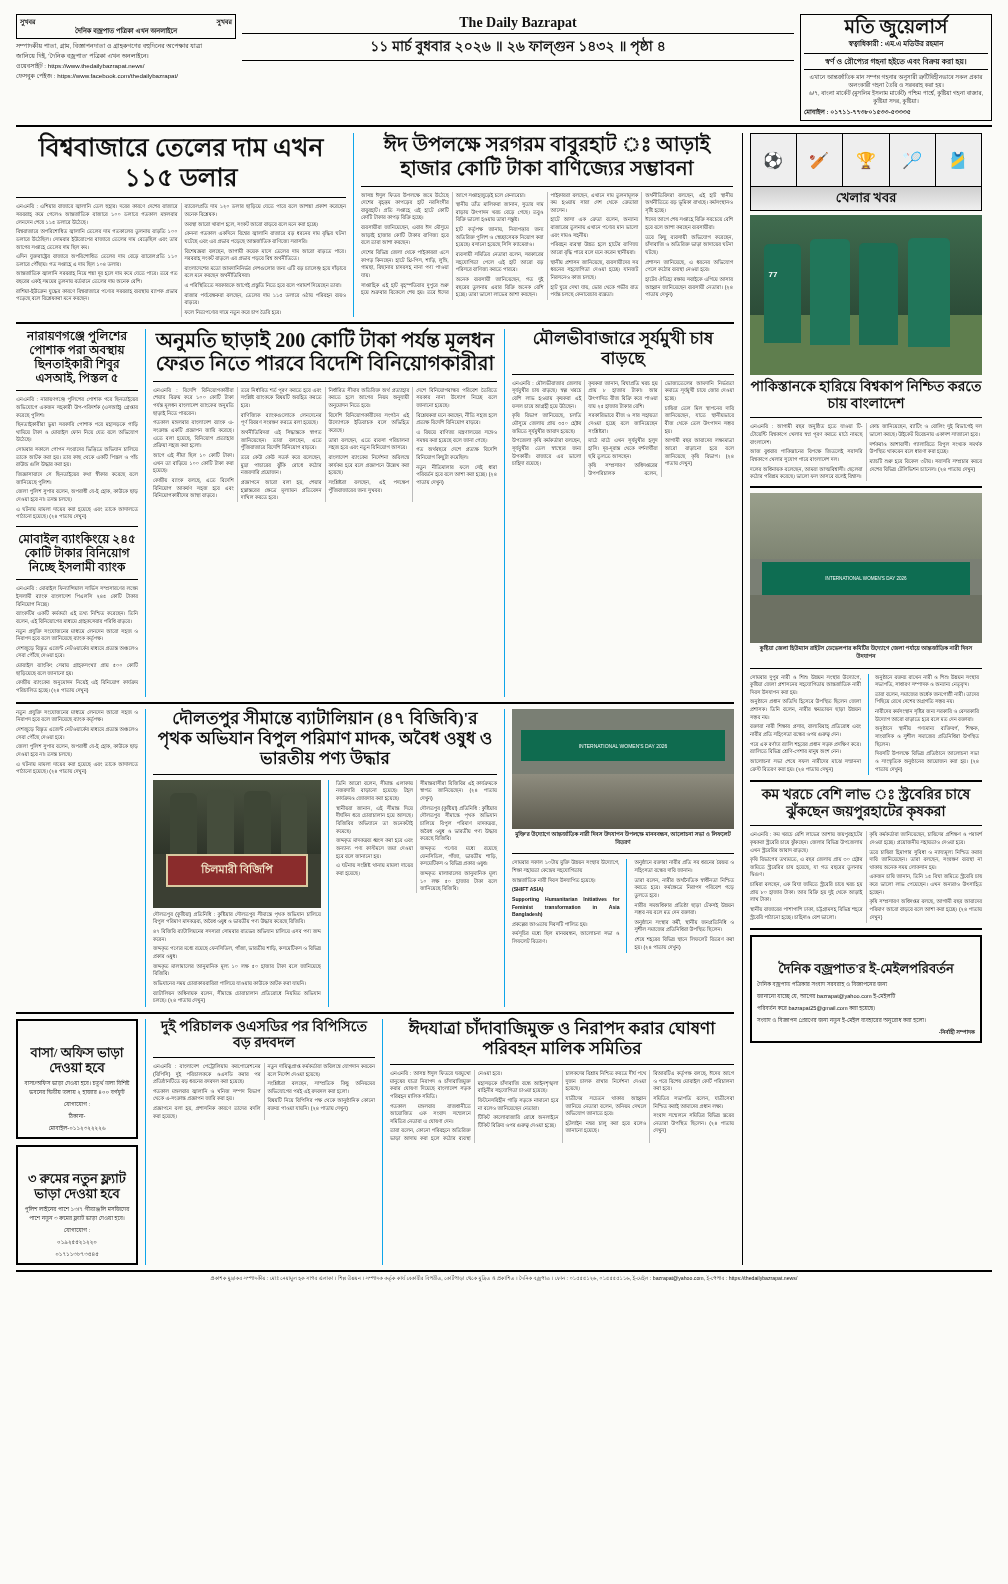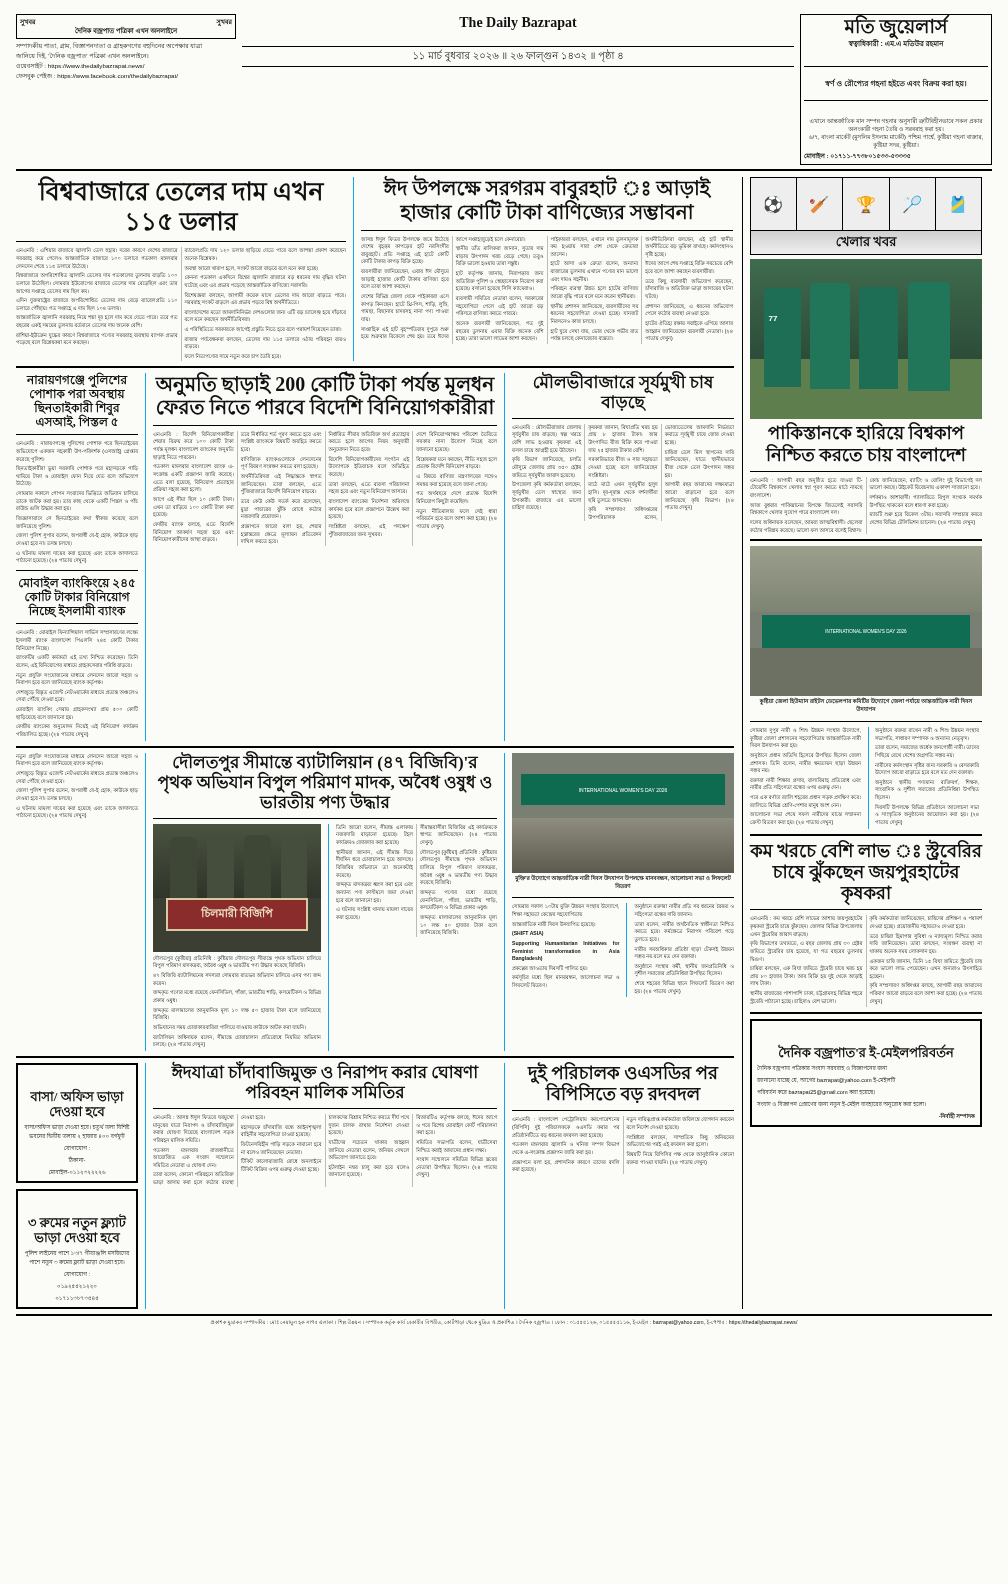--- a/index.html
+++ b/index.html
@@ -19,38 +19,38 @@
   
   .masthead { display:flex; align-items:flex-start; gap:6px; border-bottom:2px solid #000; padding-bottom:4px; }
   .mh-left { width:220px; font-size:6.2px; line-height:1.45; }
   .mh-left .box { border:1px solid #000; padding:2px 3px; margin-bottom:3px; }
   .mh-left .row2 { display:flex; justify-content:space-between; font-weight:bold; font-size:6.4px; }
   .mh-left .ctr { text-align:center; font-weight:bold; font-size:6.6px; }
   .mh-left p { margin:1px 0; }
   .mh-center { flex:1; text-align:center; }
   .mh-title { font-family:"Liberation Serif", serif; font-size:50px; font-weight:bold; letter-spacing:1px; line-height:1.05; }
   .mh-sub { font-family:"Liberation Serif", serif; font-size:14px; font-weight:bold; margin-top:1px; }
-  .mh-dateline { margin-top:15px; border-top:1.5px solid #000; border-bottom:1.5px solid #000; font-size:10px; font-weight:normal; padding:1px 0; }
+  .mh-dateline { margin-top:2px; border-top:1.5px solid #000; border-bottom:1.5px solid #000; font-size:14px; font-weight:bold; padding:1px 0; }
   .mh-right { width:192px; border:1px solid #000; text-align:center; padding:2px 3px; }
   .mh-right .jw { font-family:"Liberation Serif", serif; font-size:19px; font-weight:bold; line-height:1.1; }
   .mh-right .jw2 { font-size:7px; font-weight:bold; }
-  .mh-right .jw3 { font-size:7.6px; font-weight:bold; border-top:1px solid #000; border-bottom:1px solid #000; margin:16px 0; padding:10px 0; }
+  .mh-right .jw3 { font-size:7.6px; font-weight:bold; border-top:1px solid #000; border-bottom:1px solid #000; margin:3px 0; padding:1px 0; }
   .mh-right .jw4 { font-size:5.8px; line-height:1.4; }
   .mh-right .jw5 { font-size:6.2px; font-weight:bold; margin-top:2px; text-align:left; }
 
   
   .body-wrap { display:flex; gap:8px; margin-top:6px; }
   .col-main { width:718px; }
   .col-right { width:240px; border-left:1px solid #000; padding-left:7px; }
 
   .hl { font-family:"Liberation Serif", serif; font-weight:bold; text-align:center; line-height:1.18; }
   .hl-xl { font-size:25px; }
   .hl-lg { font-size:20px; }
   .hl-md { font-size:17px; }
-  .hl-sm { font-size:18px; }
+  .hl-sm { font-size:14px; }
   .hl-xs { font-size:12px; }
 
   .rule { border-top:1px solid #000; margin:5px 0; }
   .rule-thick { border-top:2px solid #000; margin:5px 0; }
 
   .news { font-size:5.1px; line-height:1.5; text-align:justify; }
   .news p { margin:0 0 2px 0; }
   .cols2 { column-count:2; column-gap:7px; column-rule:1px solid #bbb; }
   .cols3 { column-count:3; column-gap:7px; column-rule:1px solid #bbb; }
   .cols4 { column-count:4; column-gap:7px; column-rule:1px solid #bbb; }
@@ -328,51 +328,51 @@
           </div>
           <div class="adbox" style="margin-top:6px;">
             <div class="t">৩ রুমের নতুন ফ্ল্যাট ভাড়া দেওয়া হবে</div>
             <div class="s">পুলিশ লাইনের পাশে ১৩/৭ গীতাঞ্জলি মসজিদের পাশে নতুন ৩ রুমের ফ্ল্যাট ভাড়া দেওয়া হবে।</div>
             <div class="s">যোগাযোগ :</div>
             <div class="s">০১৯২৫৫২১২২০</div>
             <div class="s">০১৭১১৩৮৭৩৫৪৫</div>
           </div>
         </div>
 
+        <div class="divider-v" style="width:230px; padding-left:7px;">
+          <div class="hl hl-sm">দুই পরিচালক ওএসডির পর বিপিসিতে বড় রদবদল</div>
+          <div class="rule"></div>
+          <div class="news cols2">
+            <p>এনএনবি : বাংলাদেশ পেট্রোলিয়াম করপোরেশনের (বিপিসি) দুই পরিচালককে ওএসডি করার পর প্রতিষ্ঠানটিতে বড় ধরনের রদবদল করা হয়েছে।</p>
+              <p>গতকাল মঙ্গলবার জ্বালানি ও খনিজ সম্পদ বিভাগ থেকে এ-সংক্রান্ত প্রজ্ঞাপন জারি করা হয়।</p>
+              <p>প্রজ্ঞাপনে বলা হয়, প্রশাসনিক কারণে তাদের বদলি করা হয়েছে।</p>
+            <p>নতুন দায়িত্বপ্রাপ্ত কর্মকর্তারা অবিলম্বে যোগদান করবেন বলে নির্দেশ দেওয়া হয়েছে।</p>
+              <p>সংশ্লিষ্টরা বলছেন, সাম্প্রতিক কিছু অনিয়মের অভিযোগের পরই এই রদবদল করা হলো।</p>
+              <p>বিষয়টি নিয়ে বিপিসির পক্ষ থেকে আনুষ্ঠানিক কোনো বক্তব্য পাওয়া যায়নি। (২৪ পাতায় দেখুন)</p>
+          </div>
+        </div>
+
         <div class="divider-v" style="width:352px; padding-left:7px;">
           <div class="hl hl-md">ঈদযাত্রা চাঁদাবাজিমুক্ত ও নিরাপদ করার ঘোষণা পরিবহন মালিক সমিতির</div>
           <div class="rule"></div>
           <div class="news cols4">
             <p>এনএনবি : আসন্ন ঈদুল ফিতরে ঘরমুখো মানুষের যাত্রা নিরাপদ ও চাঁদাবাজিমুক্ত করার ঘোষণা দিয়েছে বাংলাদেশ সড়ক পরিবহন মালিক সমিতি।</p>
               <p>গতকাল মঙ্গলবার রাজধানীতে আয়োজিত এক সংবাদ সম্মেলনে সমিতির নেতারা এ ঘোষণা দেন।</p>
               <p>তারা বলেন, কোনো পরিবহনে অতিরিক্ত ভাড়া আদায় করা হলে কঠোর ব্যবস্থা নেওয়া হবে।</p>
             <p>মহাসড়কে চাঁদাবাজি বন্ধে আইনশৃঙ্খলা বাহিনীর সহযোগিতা চাওয়া হয়েছে।</p>
               <p>ফিটনেসবিহীন গাড়ি সড়কে নামানো হবে না বলেও জানিয়েছেন নেতারা।</p>
               <p>টিকিট কালোবাজারি রোধে অনলাইনে টিকিট বিক্রির ওপর গুরুত্ব দেওয়া হচ্ছে।</p>
             <p>চালকদের বিশ্রাম নিশ্চিত করতে দীর্ঘ পথে দুজন চালক রাখার নির্দেশনা দেওয়া হয়েছে।</p>
               <p>যাত্রীদের সচেতন থাকার আহ্বান জানিয়ে নেতারা বলেন, অনিয়ম দেখলে অভিযোগ জানাতে হবে।</p>
               <p>হটলাইন নম্বর চালু করা হবে বলেও জানানো হয়েছে।</p>
             <p>বিআরটিএ কর্তৃপক্ষ বলছে, ঈদের আগে ও পরে বিশেষ মোবাইল কোর্ট পরিচালনা করা হবে।</p>
               <p>সমিতির সভাপতি বলেন, যাত্রীসেবা নিশ্চিত করাই আমাদের প্রধান লক্ষ্য।</p>
               <p>সংবাদ সম্মেলনে সমিতির বিভিন্ন স্তরের নেতারা উপস্থিত ছিলেন। (২৪ পাতায় দেখুন)</p>
           </div>
         </div>
-
-        <div class="divider-v" style="width:230px; padding-left:7px;">
-          <div class="hl hl-sm">দুই পরিচালক ওএসডির পর বিপিসিতে বড় রদবদল</div>
-          <div class="rule"></div>
-          <div class="news cols2">
-            <p>এনএনবি : বাংলাদেশ পেট্রোলিয়াম করপোরেশনের (বিপিসি) দুই পরিচালককে ওএসডি করার পর প্রতিষ্ঠানটিতে বড় ধরনের রদবদল করা হয়েছে।</p>
-              <p>গতকাল মঙ্গলবার জ্বালানি ও খনিজ সম্পদ বিভাগ থেকে এ-সংক্রান্ত প্রজ্ঞাপন জারি করা হয়।</p>
-              <p>প্রজ্ঞাপনে বলা হয়, প্রশাসনিক কারণে তাদের বদলি করা হয়েছে।</p>
-            <p>নতুন দায়িত্বপ্রাপ্ত কর্মকর্তারা অবিলম্বে যোগদান করবেন বলে নির্দেশ দেওয়া হয়েছে।</p>
-              <p>সংশ্লিষ্টরা বলছেন, সাম্প্রতিক কিছু অনিয়মের অভিযোগের পরই এই রদবদল করা হলো।</p>
-              <p>বিষয়টি নিয়ে বিপিসির পক্ষ থেকে আনুষ্ঠানিক কোনো বক্তব্য পাওয়া যায়নি। (২৪ পাতায় দেখুন)</p>
-          </div>
-        </div>
       </div>
 
     </div>
 
     <div class="col-right">
 
       <div class="sports-band">
         <div class="sb-cell">⚽</div>
         <div class="sb-cell">🏏</div>
         <div class="sb-cell">🏆</div>

